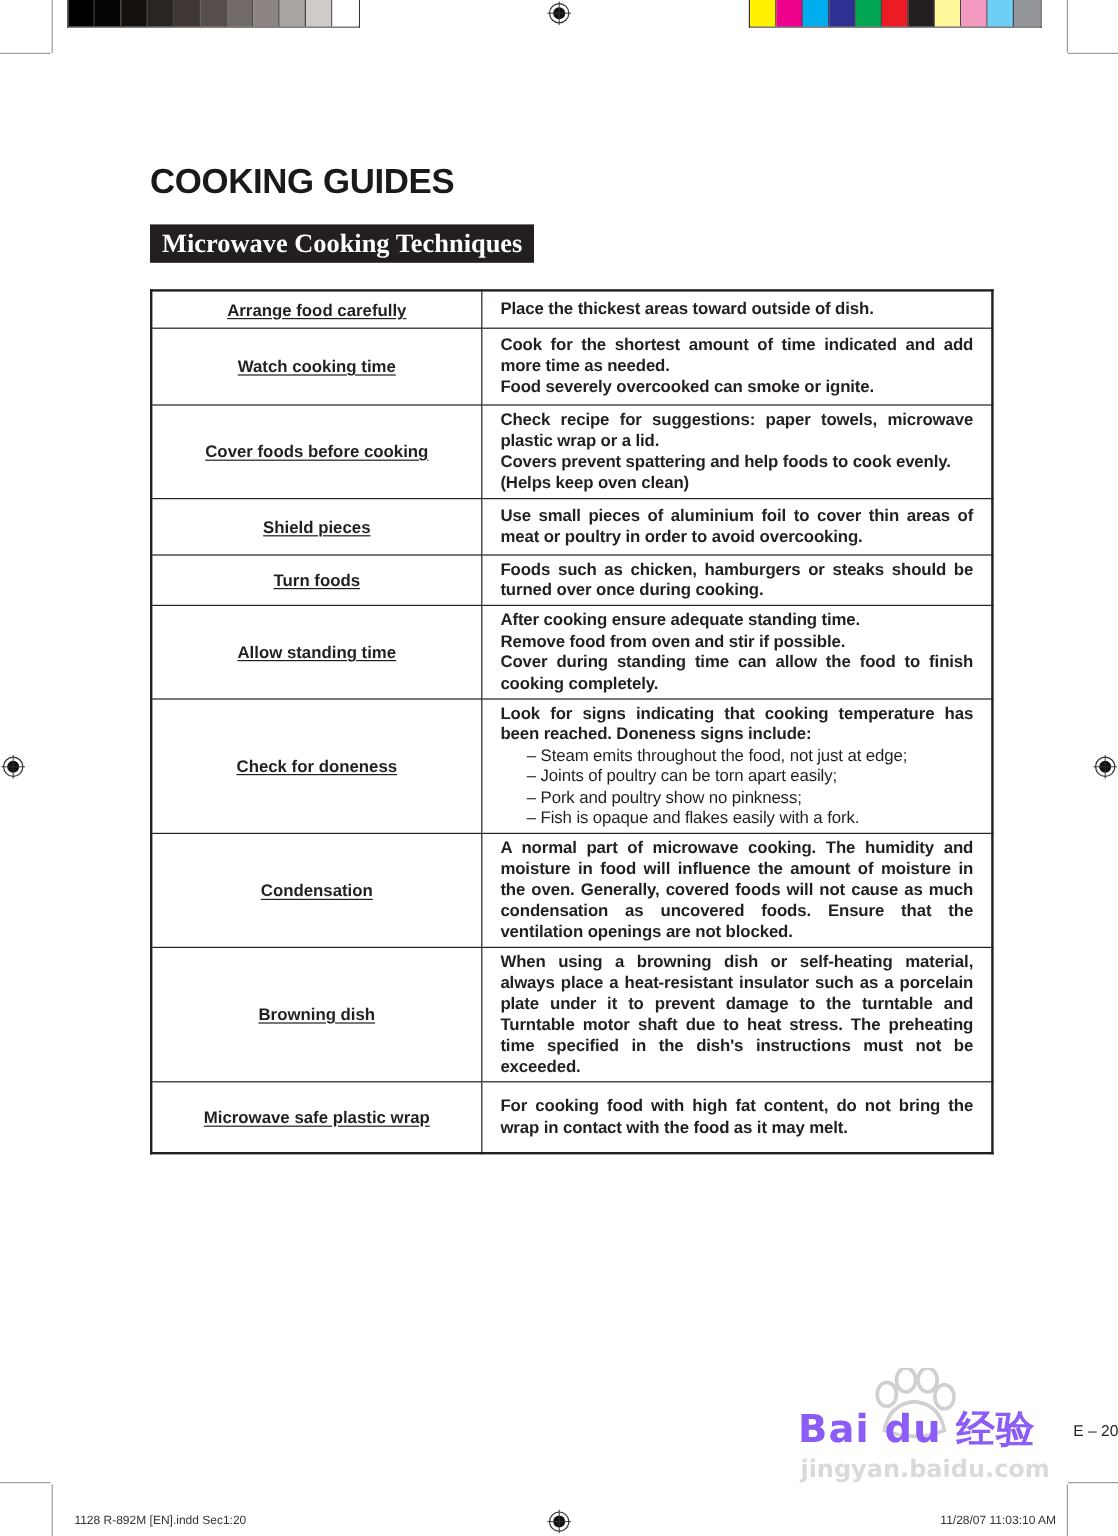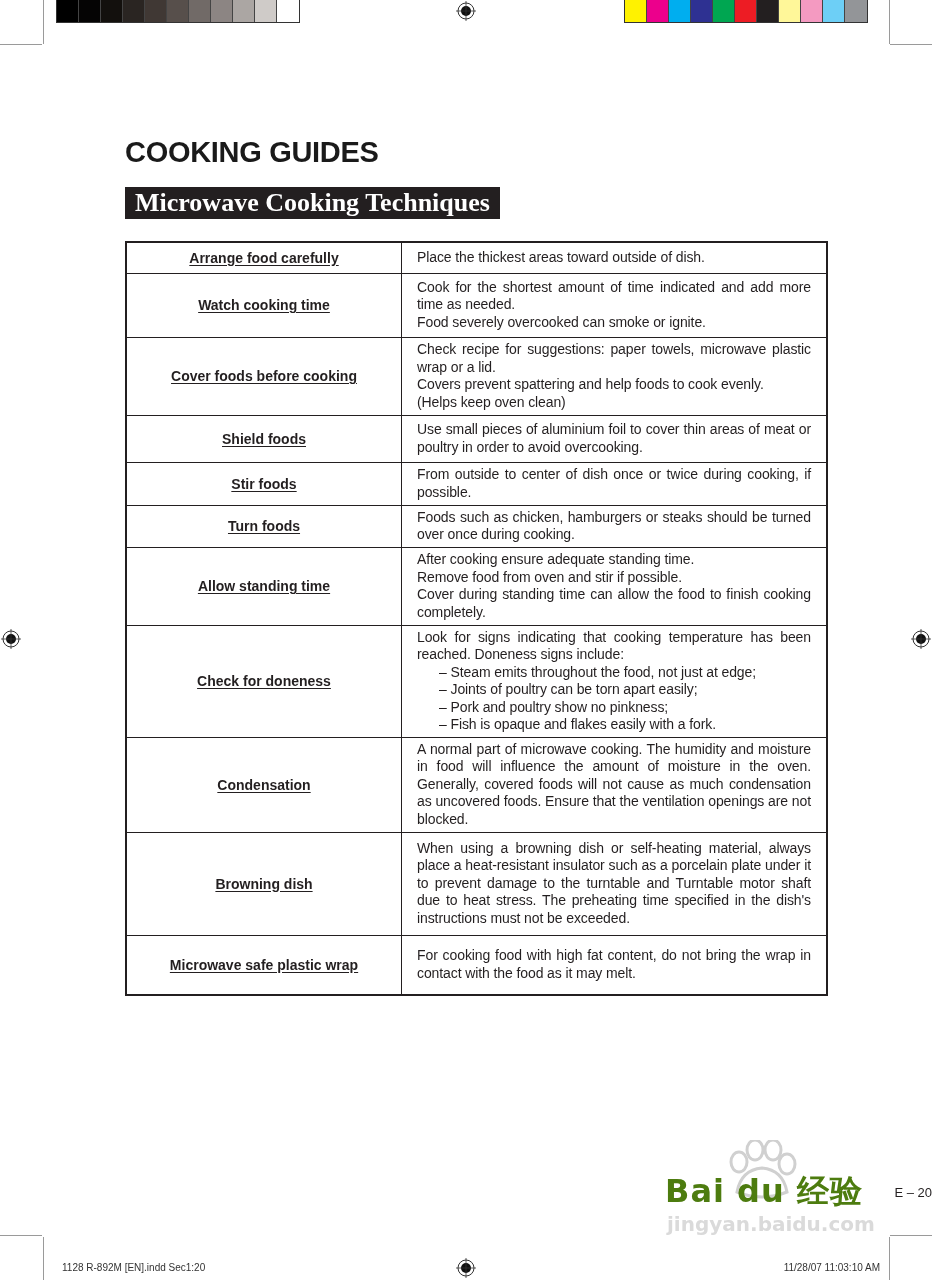--- a/index.html
+++ b/index.html
@@ -10,29 +10,29 @@
   .colorbar .sw { width: 22px; height: 22px; border-right: 1px solid #444; box-sizing: border-box; }
   .colorbar .sw:last-child { border-right: none; }
   #gray-bar { left: 56px; }
   #color-bar { left: 624px; }
 
   .crop { position: absolute; background: #9a9a9a; }
   .reg-mark { position: absolute; width: 20px; height: 20px; }
 
   
   .page-title { position: absolute; left: 125px; top: 136px; font-size: 29px; font-weight: bold; letter-spacing: -0.3px; margin: 0; color: #1a1a1a; }
-  .section-banner { position: absolute; left: 125px; top: 187px; background: #231f20; color: #fff; font-family: "Liberation Serif", serif; font-weight: bold; font-size: 26px; padding: 2px 10px 3px 10px; height: 27px; line-height: 27px; }
+  .section-banner { position: absolute; left: 125px; top: 187px; background: #231f20; color: #fff; font-family: "Liberation Serif", serif; font-weight: bold; font-size: 22px; padding: 2px 10px 3px 10px; height: 27px; line-height: 27px; }
 
   
   .guide-table { position: absolute; left: 125px; top: 241px; width: 703px; border-collapse: collapse; border: 2px solid #231f20; font-size: 14px; }
   .guide-table td { border: 1.5px solid #231f20; vertical-align: middle; }
   .guide-table td.term { width: 262px; text-align: center; font-weight: bold; font-size: 14px; padding: 2px 6px; }
   .guide-table td.term span { text-decoration: underline; text-underline-offset: 2px; }
   .guide-table td.desc { padding: 3px 15px 3px 15px; line-height: 17.5px; text-align: justify; letter-spacing: -0.1px; }
-  .desc .line { display: block; }
+  .desc .line { display: block; font-weight: bold; }
   .desc .bullet { display: block; padding-left: 22px; text-indent: -0px; }
 
   .page-number { position: absolute; left: 0; width: 932px; top: 1185px; text-align: right; font-size: 13px; }
 
   .watermark { position: absolute; left: 665px; top: 1140px; width: 215px; height: 100px; color: #d7d7d7; }
   .wm-text { position: absolute; font-family: "DejaVu Sans", sans-serif; font-weight: bold; }
 
   .slug-left { position: absolute; left: 62px; top: 1262px; font-size: 10px; color: #333; }
   .slug-right { position: absolute; right: 52px; top: 1262px; font-size: 10px; color: #333; }
 </style>
@@ -120,29 +120,23 @@
       </tr>
       <tr style="height: 78px;">
         <td class="term"><span>Cover foods before cooking</span></td>
         <td class="desc">
           <span class="line">Check recipe for suggestions: paper towels, microwave plastic wrap or a lid.</span>
           <span class="line">Covers prevent spattering and help foods to cook evenly.</span>
           <span class="line">(Helps keep oven clean)</span>
         </td>
       </tr>
       <tr style="height: 47px;">
-        <td class="term"><span>Shield foods</span></td>
+        <td class="term"><span>Shield pieces</span></td>
         <td class="desc">
           <span class="line">Use small pieces of aluminium foil to cover thin areas of meat or poultry in order to avoid overcooking.</span>
-        </td>
-      </tr>
-      <tr style="height: 43px;">
-        <td class="term"><span>Stir foods</span></td>
-        <td class="desc">
-          <span class="line">From outside to center of dish once or twice during cooking, if possible.</span>
         </td>
       </tr>
       <tr style="height: 42px;">
         <td class="term"><span>Turn foods</span></td>
         <td class="desc">
           <span class="line">Foods such as chicken, hamburgers or steaks should be turned over once during cooking.</span>
         </td>
       </tr>
       <tr style="height: 78px;">
         <td class="term"><span>Allow standing time</span></td>
@@ -186,18 +180,18 @@
 <div class="page-number">E – 20</div>
 
 <div class="watermark">
   <svg style="position:absolute;left:62px;top:0;" width="70" height="60" viewBox="0 0 70 60">
     <ellipse cx="12" cy="22" rx="8" ry="10" fill="none" stroke="#d0d0d0" stroke-width="3"></ellipse>
     <ellipse cx="28" cy="10" rx="8" ry="10" fill="none" stroke="#d0d0d0" stroke-width="3"></ellipse>
     <ellipse cx="46" cy="10" rx="8" ry="10" fill="none" stroke="#d0d0d0" stroke-width="3"></ellipse>
     <ellipse cx="60" cy="24" rx="8" ry="10" fill="none" stroke="#d0d0d0" stroke-width="3"></ellipse>
     <path d="M10 52 Q14 30 35 28 Q56 30 60 52 Q35 62 10 52 Z" fill="none" stroke="#d0d0d0" stroke-width="3"></path>
   </svg>
-  <div class="wm-text" style="left:0;top:30px;font-size:32px;color:#4d7c0f;letter-spacing:1px;">Bai du 经验</div>
+  <div class="wm-text" style="left:0;top:30px;font-size:32px;color:#8b5cf6;letter-spacing:1px;">Bai du 经验</div>
   <div class="wm-text" style="left:2px;top:72px;font-size:20px;color:#dadada;">jingyan.baidu.com</div>
 </div>
 
 <div class="slug-left">1128 R-892M [EN].indd   Sec1:20</div>
 <div class="slug-right">11/28/07   11:03:10 AM</div>
 
 </body></html>

